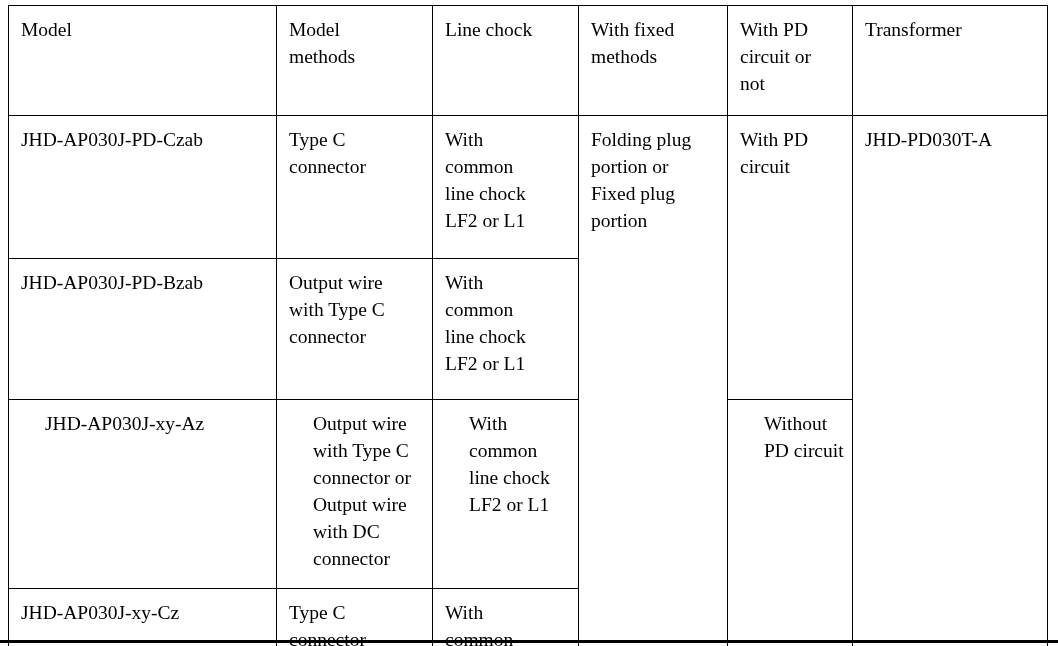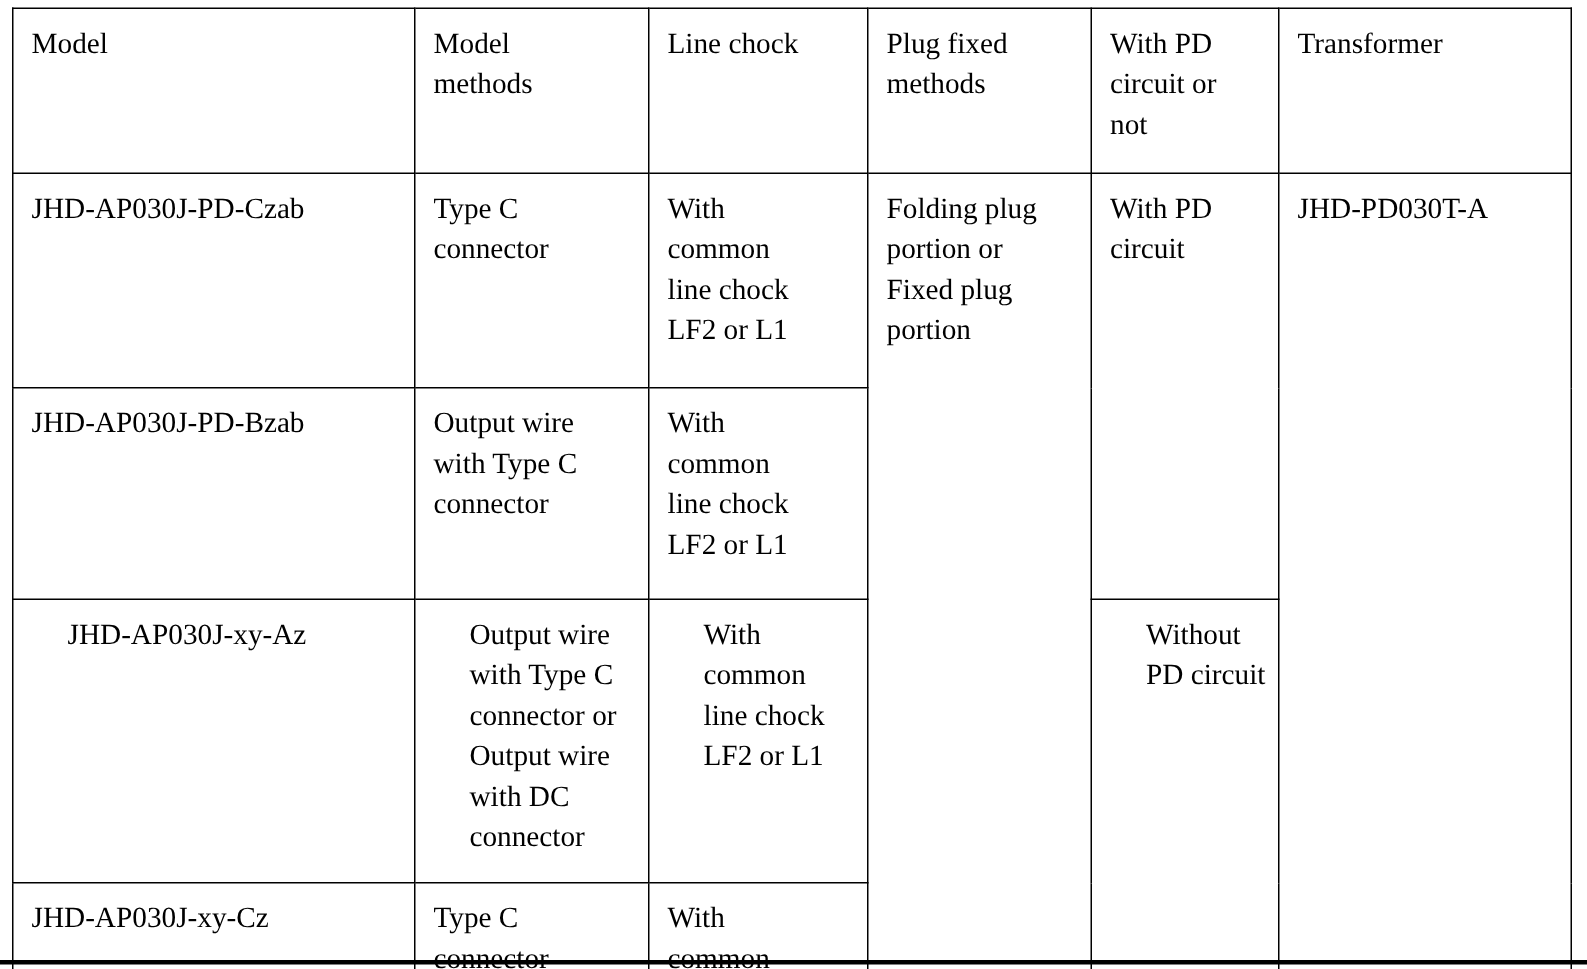--- a/index.html
+++ b/index.html
@@ -81,21 +81,21 @@
       <col class="c-plug">
       <col class="c-pd">
       <col class="c-transformer">
     </colgroup>
     <tbody>
       <tr class="r-head">
         <td class="cell-lines">Model</td>
         <td class="cell-lines">Model
 methods</td>
         <td class="cell-lines">Line chock</td>
-        <td class="cell-lines">Plug fixed
+        <td class="cell-lines">With fixed
 methods</td>
         <td class="cell-lines">With PD
 circuit or
 not</td>
         <td class="cell-lines">Transformer</td>
       </tr>
 
       <tr class="r-1">
         <td class="cell-lines">JHD-AP030J-PD-Czab</td>
         <td class="cell-lines">Type C

